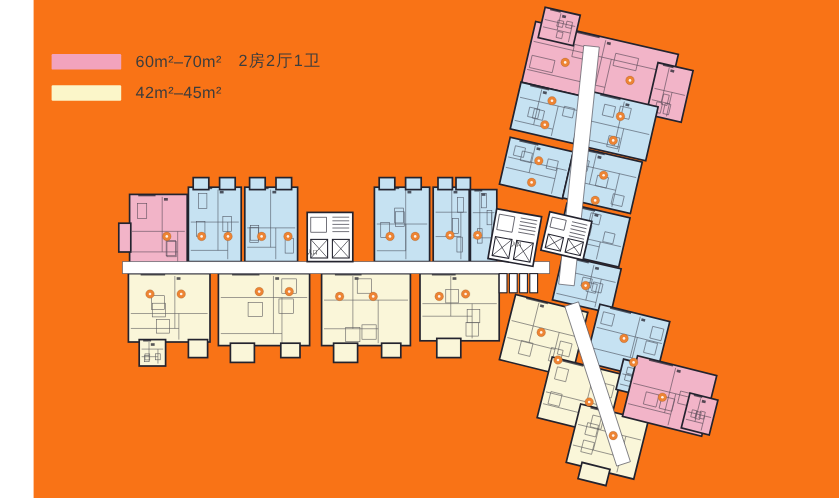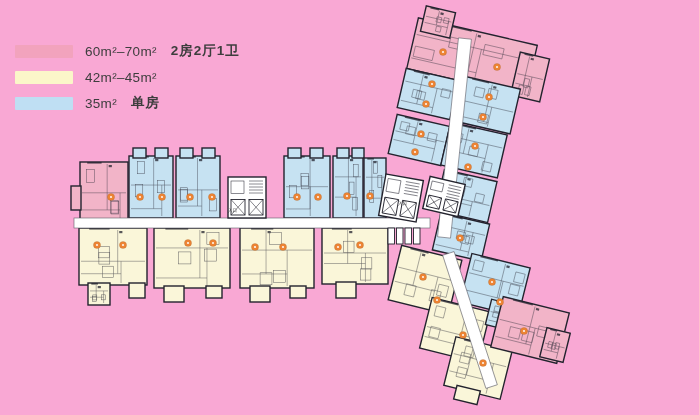--- a/index.html
+++ b/index.html
@@ -1,26 +1,26 @@
 <!DOCTYPE html>
 <html><head>
 <meta charset="utf-8">
 <style>
   html,body{margin:0;padding:0;background:#ffffff;}
   body{width:699px;height:415px;position:relative;overflow:hidden;
        font-family:"Liberation Sans", sans-serif;}
-  .stage{position:absolute;inset:0;background:#f9a8d4;}
+  .stage{position:absolute;inset:0;background:#f97316;margin-left:28px;}
   
   .legend{position:absolute;left:15px;top:44px;display:flex;flex-direction:column;gap:12px;}
   .legend-row{display:flex;align-items:center;height:14px;}
   .swatch{width:58px;height:13px;border-radius:1px;flex:0 0 auto;}
   .prefix{writing-mode:vertical-rl;text-orientation:upright;font-size:4px;line-height:4px;
           color:#777;margin:0 2px 0 6px;letter-spacing:-1px;max-height:14px;overflow:hidden;}
   .area-text{font-size:13.5px;color:#3d3d3d;letter-spacing:0.3px;white-space:pre;}
-  .desc-text{font-size:13.5px;color:#3d3d3d;margin-left:14px;letter-spacing:1px;white-space:pre;font-weight:bold;}
+  .desc-text{font-size:13.5px;color:#3d3d3d;margin-left:14px;letter-spacing:1px;white-space:pre;}
   
   .plan-wrap{position:absolute;inset:0;}
   svg{display:block;}
 </style>
 </head>
 <body>
 
 <div class="stage">
 
   <div class="legend">
@@ -28,26 +28,20 @@
       <span class="swatch" style="background: rgb(242, 163, 189);"></span>
       <span class="prefix">建筑面积</span>
       <span class="area-text">60m²–70m²</span>
       <span class="desc-text">2房2厅1卫</span>
     </div>
     <div class="legend-row">
       <span class="swatch" style="background: rgb(251, 246, 201);"></span>
       <span class="prefix">建筑面积</span>
       <span class="area-text">42m²–45m²</span>
     </div>
-    <div class="legend-row">
-      <span class="swatch" style="background: rgb(191, 223, 243);"></span>
-      <span class="prefix">建筑面积</span>
-      <span class="area-text">35m²</span>
-      <span class="desc-text">单房</span>
-    </div>
   </div>
 
   <div class="plan-wrap">
     <svg id="plan-svg" width="699" height="415" viewBox="0 0 699 415">
         <g>
           <rect x="80" y="162" width="48" height="63" fill="#f2b4c8" stroke="#23232e" stroke-width="1.4" stroke-opacity="1"></rect>
           <g stroke="#2c2c38" stroke-width="0.5" fill="none" opacity="0.75">
             <line x1="107.15808891409193" y1="164" x2="107.15808891409193" y2="209.9175044487643"></line>
             <line x1="120.06219295313349" y1="192.80137110199357" x2="120.06219295313349" y2="223"></line>
             <line x1="82" y1="192.80137110199357" x2="126" y2="192.80137110199357"></line>

